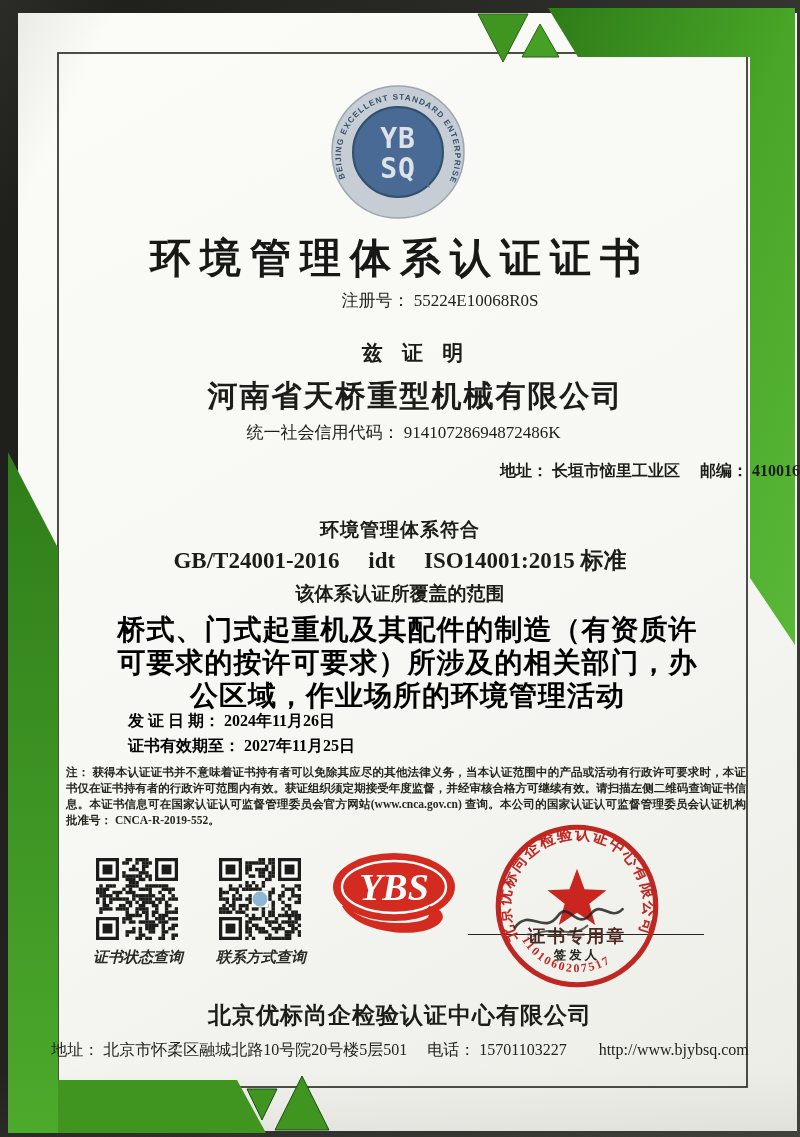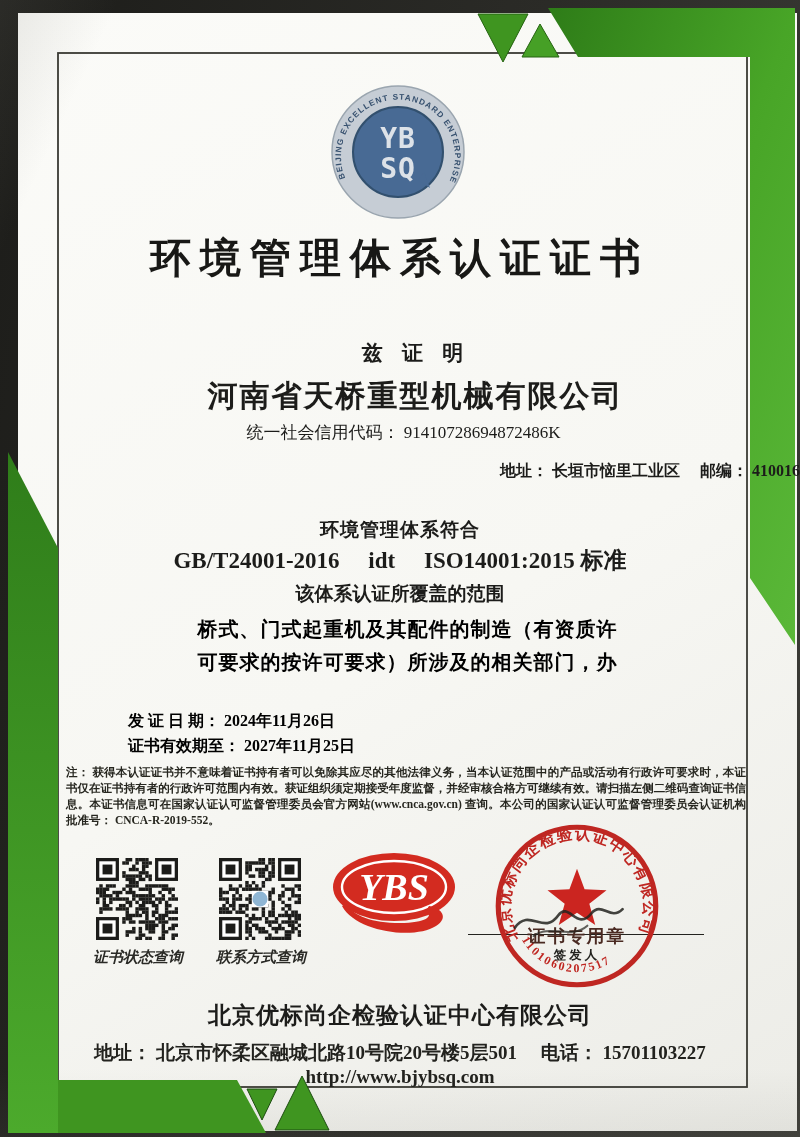--- a/index.html
+++ b/index.html
@@ -15,34 +15,34 @@
   .ctr{left:0;right:0;text-align:center;color:#1c1c1a;}
   .title{top:231px;font-family:"Liberation Sans","DejaVu Sans",sans-serif;font-weight:900;font-size:41px;letter-spacing:9px;color:#181816;}
   .regno{top:289px;left:140px;right:60px;text-align:center;font-size:17px;color:#222;}
   .certify{top:339px;font-size:21px;font-weight:bold;letter-spacing:7px;padding-left:32px;}
   .company{top:376px;font-size:30px;font-weight:bold;letter-spacing:2px;margin-left:31px;}
   .creditcode{top:421px;font-size:17px;padding-left:7px;}
   .addr{top:461px;font-size:16px;font-weight:bold;text-align:right;}
   .conform{top:517px;font-size:19px;font-weight:bold;letter-spacing:1px;}
   .standard{top:545px;font-size:23px;font-weight:bold;}
   .scopehead{top:581px;font-size:19px;font-weight:bold;}
-  .scope{top:613px;left:110px;right:95px;text-align:center;font-size:20px;font-weight:bold;line-height:33px;letter-spacing:1px;}
+  .scope{top:613px;left:110px;right:95px;text-align:center;font-size:28px;font-weight:bold;line-height:33px;letter-spacing:1px;}
   .date1{top:711px;left:128px;font-size:16px;font-weight:bold;}
   .date2{top:736px;left:128px;font-size:16px;font-weight:bold;}
   .note{top:764px;left:66px;right:54px;font-size:11.5px;line-height:16px;text-align:justify;color:#26261f;font-weight:bold;}
   .qr{width:82px;height:82px;}
   .qr1{left:96px;top:858px;}
   .qr2{left:219px;top:858px;}
   .qrlabel{top:948px;font-size:15px;font-weight:bold;color:#2a2a26;width:120px;text-align:center;font-style:italic;}
   .ql1{left:78px;} .ql2{left:201px;}
   .ybs{left:328px;top:850px;}
   .sigline{left:468px;top:934px;width:236px;height:0;border-top:1.6px solid #23231f;z-index:3;}
   .seal{left:492px;top:820px;z-index:4;}
   .footer-co{top:1000px;font-size:23px;font-weight:bold;letter-spacing:1px;}
-  .footer-info{top:1040px;font-size:19px;font-weight:bold;color:#22221e;}
+  .footer-info{top:1040px;font-size:16px;font-weight:normal;color:#22221e;}
 </style>
 </head>
 <body>
 
 <div class="photo">
   <div class="sheet"></div>
 
   <svg class="deco" width="800" height="1137" viewBox="0 0 800 1137">
     <defs>
       <linearGradient id="g1" x1="0" y1="0" x2="1" y2="1">
@@ -73,30 +73,32 @@
       <text font-size="8.2" font-family="Liberation Sans, sans-serif" font-weight="bold" fill="#37516f" letter-spacing="1.1">
         <textPath href="#logoArc" startOffset="2">BEIJING EXCELLENT STANDARD ENTERPRISE CERTIFICATION CENTER CO.,LTD.</textPath>
       </text>
       <circle cx="68" cy="68" r="45" fill="#486a94" stroke="#32506e" stroke-width="2"></circle>
       <path d="M88,96 L100,104 L94,88 Z" fill="#486a94"></path>
       <text x="68" y="64" text-anchor="middle" font-size="28" font-family="DejaVu Sans Mono, monospace" font-weight="bold" fill="#dde2e8" letter-spacing="1">YB</text>
       <text x="68" y="94" text-anchor="middle" font-size="28" font-family="DejaVu Sans Mono, monospace" font-weight="bold" fill="#dde2e8" letter-spacing="1">SQ</text>
     </svg>
 
     <div class="abs ctr title">环境管理体系认证证书</div>
+    <div class="abs regno">注册号： 55224E10068R0S</div>
     <div class="abs ctr certify">兹 证 明</div>
     <div class="abs ctr company">河南省天桥重型机械有限公司</div>
     <div class="abs ctr creditcode">统一社会信用代码： 91410728694872486K</div>
     <div class="abs ctr addr">地址： 长垣市恼里工业区　 邮编： 410016</div>
     <div class="abs ctr conform">环境管理体系符合</div>
     <div class="abs ctr standard">GB/T24001-2016　 idt　 ISO14001:2015 标准</div>
     <div class="abs ctr scopehead">该体系认证所覆盖的范围</div>
     <div class="abs scope">
       <div>桥式、门式起重机及其配件的制造（有资质许</div>
       <div>可要求的按许可要求）所涉及的相关部门，办</div>
+      <div>公区域，作业场所的环境管理活动</div>
     </div>
     <div class="abs date1">发 证 日 期： 2024年11月26日</div>
     <div class="abs date2">证书有效期至： 2027年11月25日</div>
     <div class="abs note">注： 获得本认证证书并不意味着证书持有者可以免除其应尽的其他法律义务，当本认证范围中的产品或活动有行政许可要求时，本证书仅在证书持有者的行政许可范围内有效。获证组织须定期接受年度监督，并经审核合格方可继续有效。请扫描左侧二维码查询证书信息。本证书信息可在国家认证认可监督管理委员会官方网站(www.cnca.gov.cn) 查询。本公司的国家认证认可监督管理委员会认证机构批准号： CNCA-R-2019-552。</div>
 
     <svg class="abs qr qr1" viewBox="0 0 25 25" fill="#1c1c1a">
         <rect x="9" y="0" width="1.05" height="1.05"></rect>
         <rect x="10" y="0" width="1.05" height="1.05"></rect>
         <rect x="12" y="0" width="1.05" height="1.05"></rect>
         <rect x="13" y="0" width="1.05" height="1.05"></rect>

